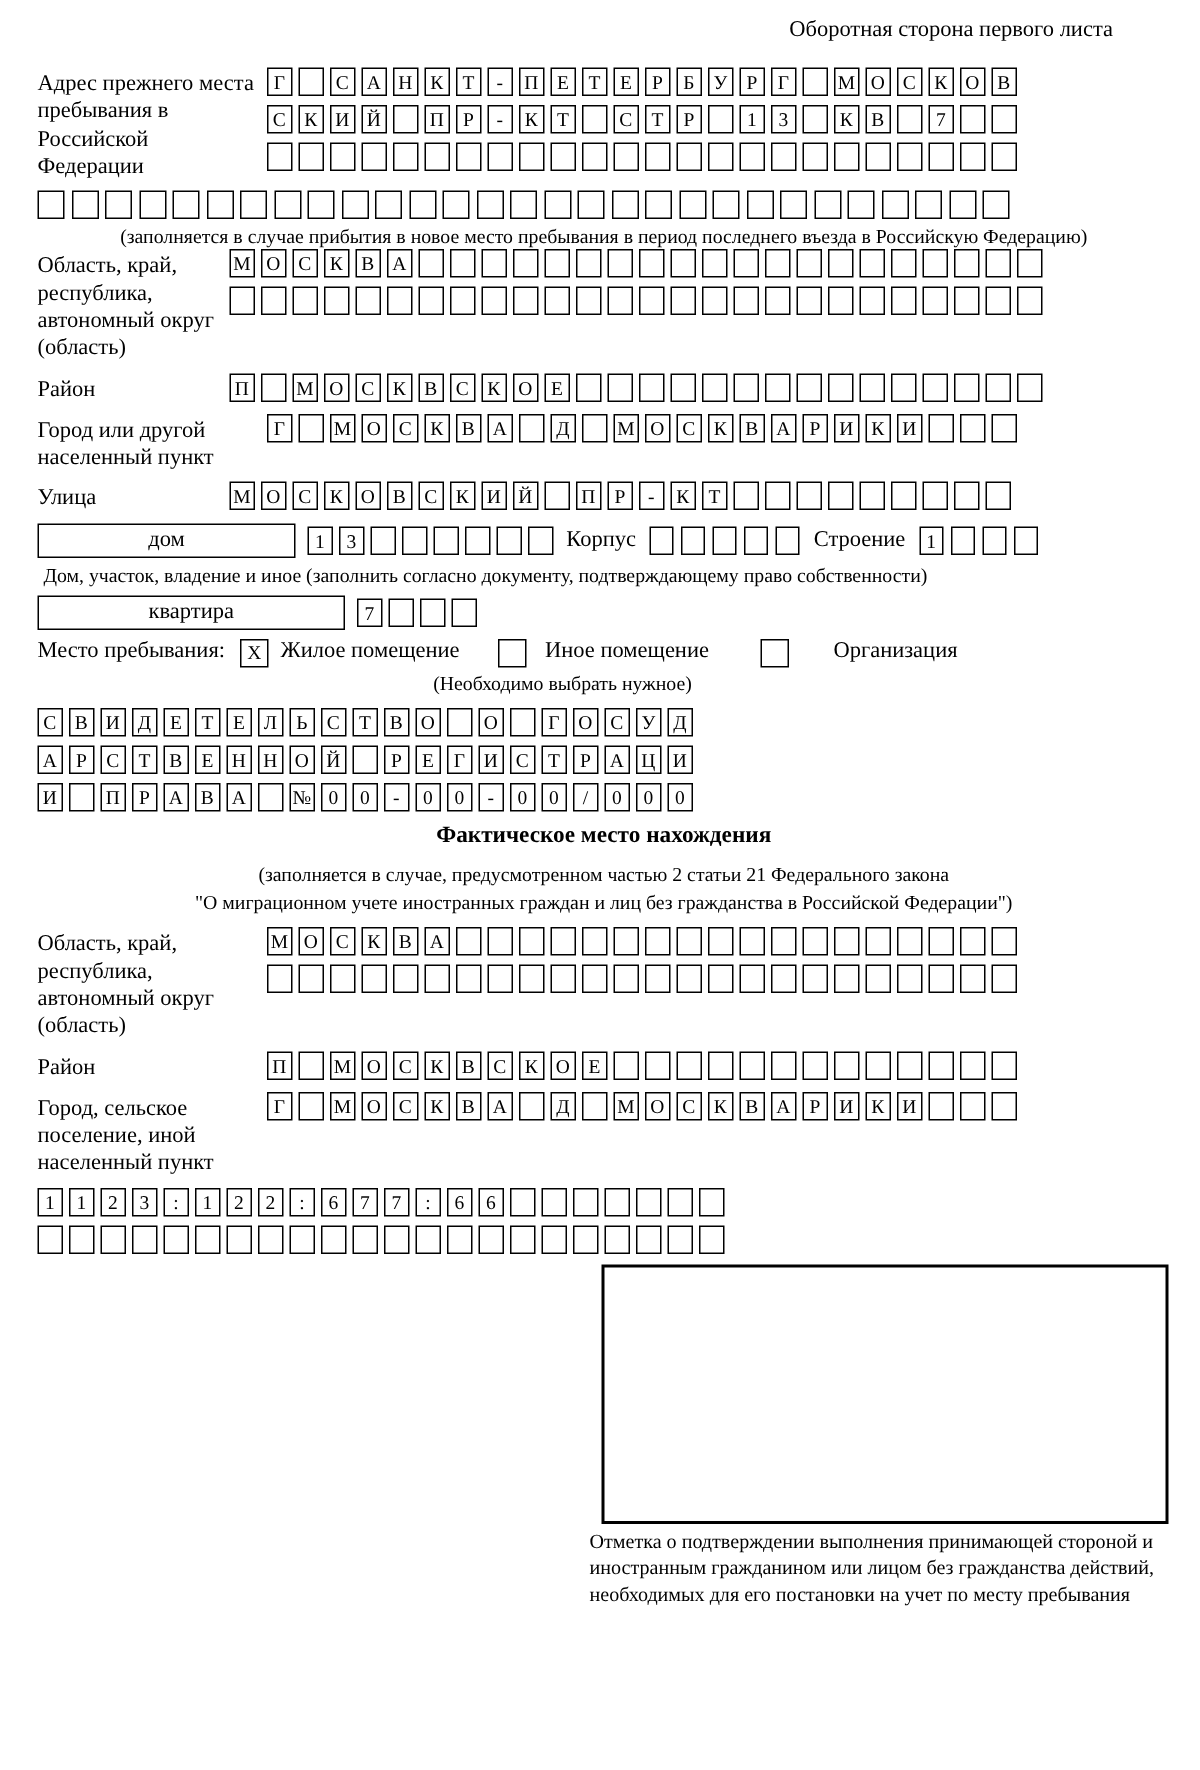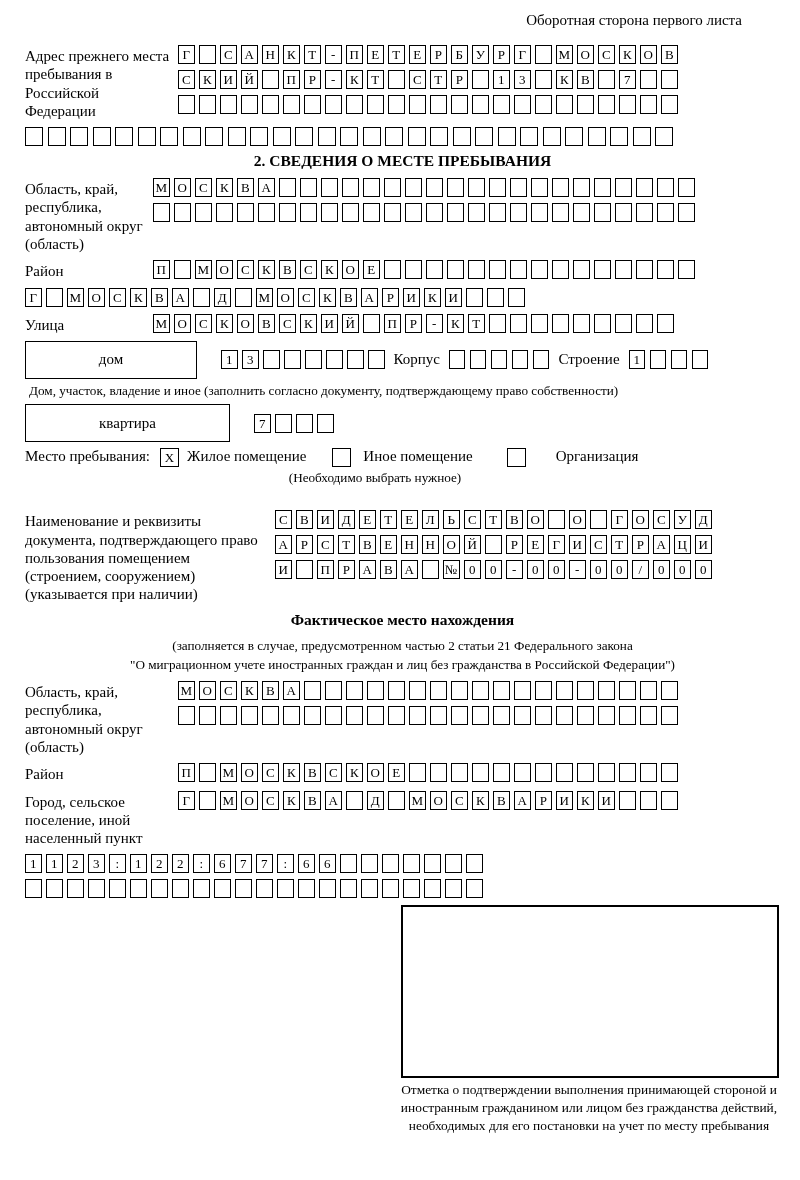--- a/index.html
+++ b/index.html
@@ -33,40 +33,40 @@
   .fullrow { margin: 2px 0 3px 0; }
 
   .caption { font-size: 13.2px; line-height: 1.3; }
   .center { text-align: center; }
   .cap-left { margin: 1px 0 5px 4px; }
 
   .sect-title { text-align: center; font-weight: bold; font-size: 15.5px; margin: 6px 0 8px 0; }
 
   .houserow { display: flex; align-items: center; margin-bottom: 3px; }
   .widebox {
-    border: 1.6px solid #000; height: 38px;
+    border: 1.6px solid #000; height: 23px;
     display: flex; align-items: center; justify-content: center;
-    font-size: 15px; margin-right: 24px; flex: 0 0 auto;
+    font-size: 15px; margin-right: 8px; flex: 0 0 auto;
   }
   .wb170 { width: 172px; }
   .wb200 { width: 205px; }
   .inline-label { font-size: 15px; margin: 0 9px; flex: 0 0 auto; }
 
   .stayrow { display: flex; align-items: flex-start; font-size: 15px; margin: 6px 0 2px 0; }
   .chk {
     width: 19px; height: 19px; border: 1.6px solid #000; flex: 0 0 auto;
     display: flex; align-items: center; justify-content: center; font-size: 13px;
   }
-  .stay-note { text-align: center; width: 420px; margin-left: 140px; margin-bottom: 24px; }
+  .stay-note { text-align: center; width: 420px; margin-left: 140px; margin-bottom: 8px; }
 
   .fact-note { text-align: center; margin: 0 10px 2px 10px; }
 
   .stamp-area { margin-left: 368px; width: 392px; margin-top: 2px; }
   .stamp-box { width: 378px; height: 173px; border: 2px solid #000; margin-left: 8px; }
-  .stamp-caption { font-size: 13.4px; line-height: 1.32; text-align: center; margin-top: 3px; }
+  .stamp-caption { font-size: 13.4px; line-height: 1.32; margin-top: 3px; }
 </style>
 </head>
 <body>
 
 <div class="page">
 
   <div class="header">Оборотная сторона первого листа</div>
 
   <div class="block">
     <div class="flabel w150">Адрес прежнего места пребывания в Российской Федерации</div>
@@ -175,22 +175,22 @@
       <span class="cell"></span>
       <span class="cell"></span>
       <span class="cell"></span>
       <span class="cell"></span>
       <span class="cell"></span>
       <span class="cell"></span>
       <span class="cell"></span>
       <span class="cell"></span>
       <span class="cell"></span>
     </div>
-
-  <div class="sect-title">2. СВЕДЕНИЯ О МЕСТЕ ПРЕБЫВАНИЯ</div>
+  <div class="caption center">(заполняется в случае прибытия в новое место пребывания в период последнего въезда в Российскую Федерацию)</div>
+
 
   <div class="block">
     <div class="flabel w120">Область, край, республика, автономный округ (область)</div>
     <div class="rows">
       <div class="cellrow">
           <span class="cell">М</span>
           <span class="cell">О</span>
           <span class="cell">С</span>
           <span class="cell">К</span>
           <span class="cell">В</span>
@@ -273,20 +273,21 @@
         <span class="cell"></span>
         <span class="cell"></span>
         <span class="cell"></span>
         <span class="cell"></span>
         <span class="cell"></span>
         <span class="cell"></span>
       </div>
   </div>
 
   <div class="block">
+    <div class="flabel w145">Город или другой населенный пункт</div>
     <div class="cellrow">
         <span class="cell">Г</span>
         <span class="cell"></span>
         <span class="cell">М</span>
         <span class="cell">О</span>
         <span class="cell">С</span>
         <span class="cell">К</span>
         <span class="cell">В</span>
         <span class="cell">А</span>
         <span class="cell"></span>
@@ -384,21 +385,20 @@
     <span class="chk">X</span>
     <span style="margin:0 26px 0 8px;">Жилое помещение</span>
     <span class="chk"></span>
     <span style="margin:0 34px 0 12px;">Иное помещение</span>
     <span class="chk"></span>
     <span style="margin-left:30px;">Организация</span>
   </div>
   <div class="caption stay-note">(Необходимо выбрать нужное)</div>
 
   <div class="block">
-    <div class="flabel w240">Наименование и реквизиты документа, подтверждающего право пользования помещением (строением, сооружением) (указывается при наличии)</div>
     <div class="rows">
       <div class="cellrow">
           <span class="cell">С</span>
           <span class="cell">В</span>
           <span class="cell">И</span>
           <span class="cell">Д</span>
           <span class="cell">Е</span>
           <span class="cell">Т</span>
           <span class="cell">Е</span>
           <span class="cell">Л</span>

